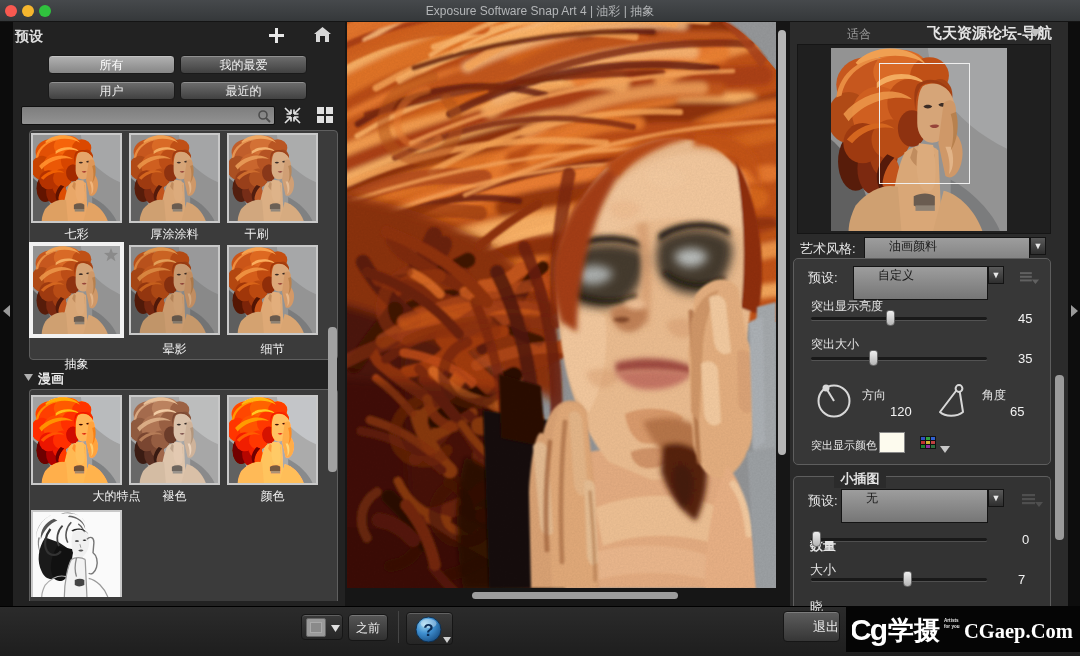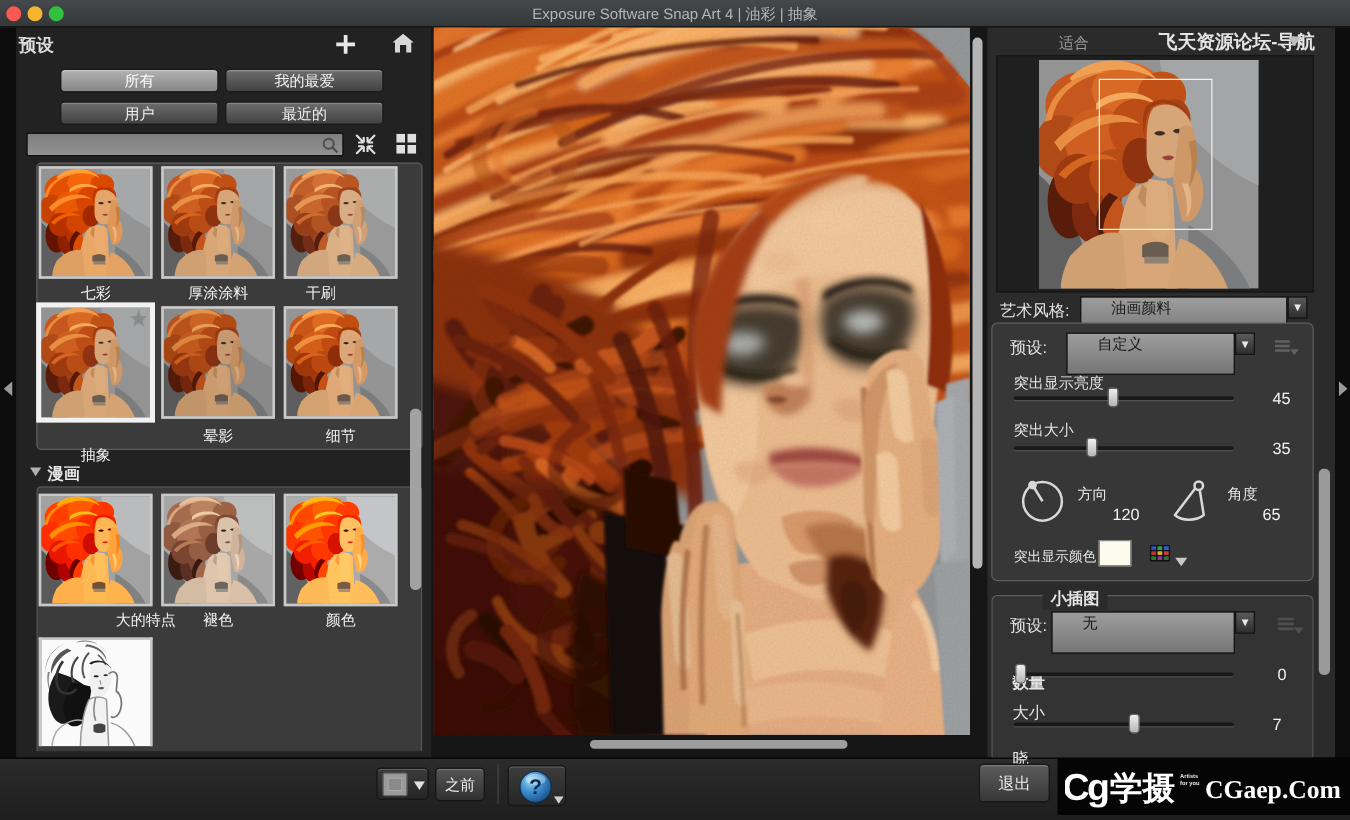--- a/index.html
+++ b/index.html
@@ -648,21 +648,21 @@
           </radialGradient>
         </defs>
 <circle cx="13.5" cy="13.5" r="12.5" fill="url(#qg)" stroke="#0d2f50" stroke-width="1"></circle>
 <ellipse cx="13.5" cy="7.5" rx="8" ry="4.5" fill="#ffffff" opacity=".35"></ellipse>
 <text x="13.5" y="19.5" text-anchor="middle" font-size="17" font-weight="bold" fill="#0a2c55" font-family="Liberation Sans">?</text>
 </svg>
 <svg class="abs" style="left:36px;top:24px" width="8" height="6" viewBox="0 0 8 6">
         <path d="M0,0 L8,0 L4,6 Z" fill="#d0d0d0"></path>
       </svg>
     </div>
-<div class="gbtn" style="left:783px;top:611px;width:57px;height:31px;font-size:13px;line-height:30px;background:linear-gradient(#5d5d5d,#363636);">退出</div>
+<div class="gbtn" style="left:783px;top:611px;width:57px;height:31px;font-size:13px;line-height:30px;background:linear-gradient(#5d5d5d,#363636);text-align:right;">退出</div>
 <div class="abs" style="left:846px;top:606px;width:234px;height:46px;background:#050505;">
 <svg class="abs" style="left:6px;top:6px" width="222" height="34" viewBox="0 0 222 34">
 <text x="-2" y="28" font-family="Liberation Sans" font-size="30" font-weight="bold" fill="#ffffff" letter-spacing="-2">Cg</text>
 <text x="36" y="27" font-family="Liberation Sans" font-size="26" font-weight="bold" fill="#ffffff">学摄</text>
 <g fill="#e8e8e8" font-family="Liberation Sans" font-size="4.6" font-weight="bold">
 <text x="92" y="10">Artists</text>
           <text x="92" y="16">for you</text>
 </g>
 <text x="112" y="26" font-family="Liberation Serif" font-size="20.5" font-weight="bold" fill="#ffffff">CGaep.Com</text>
 </svg>

